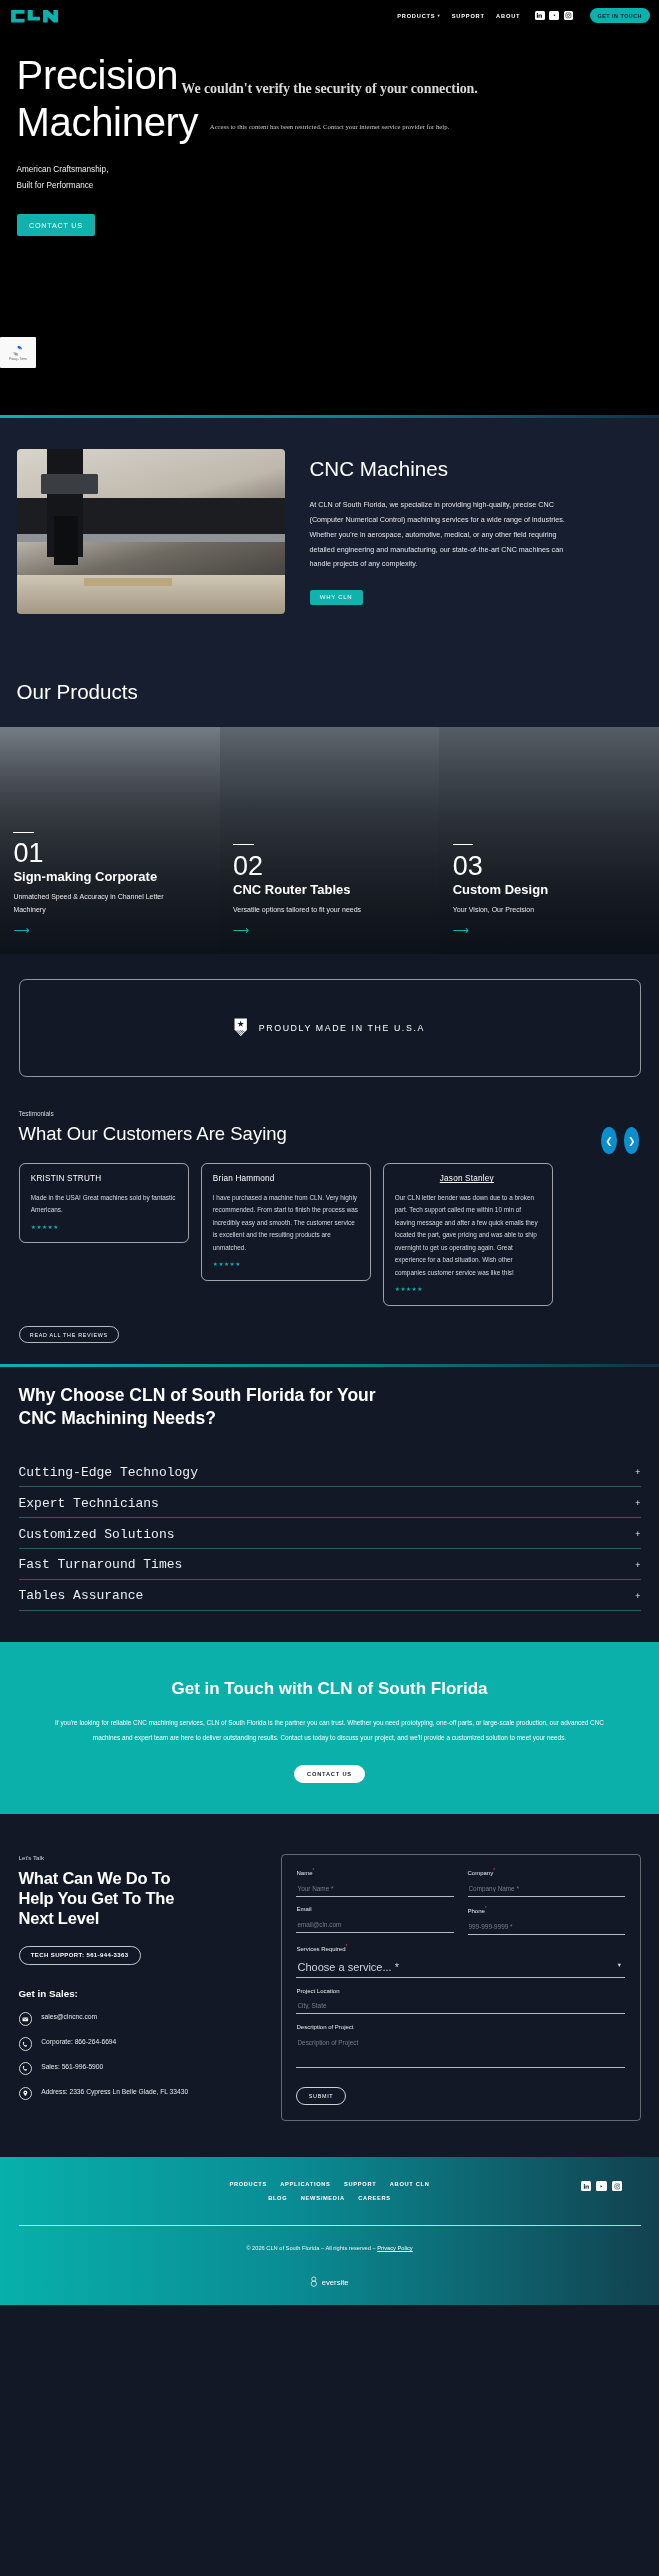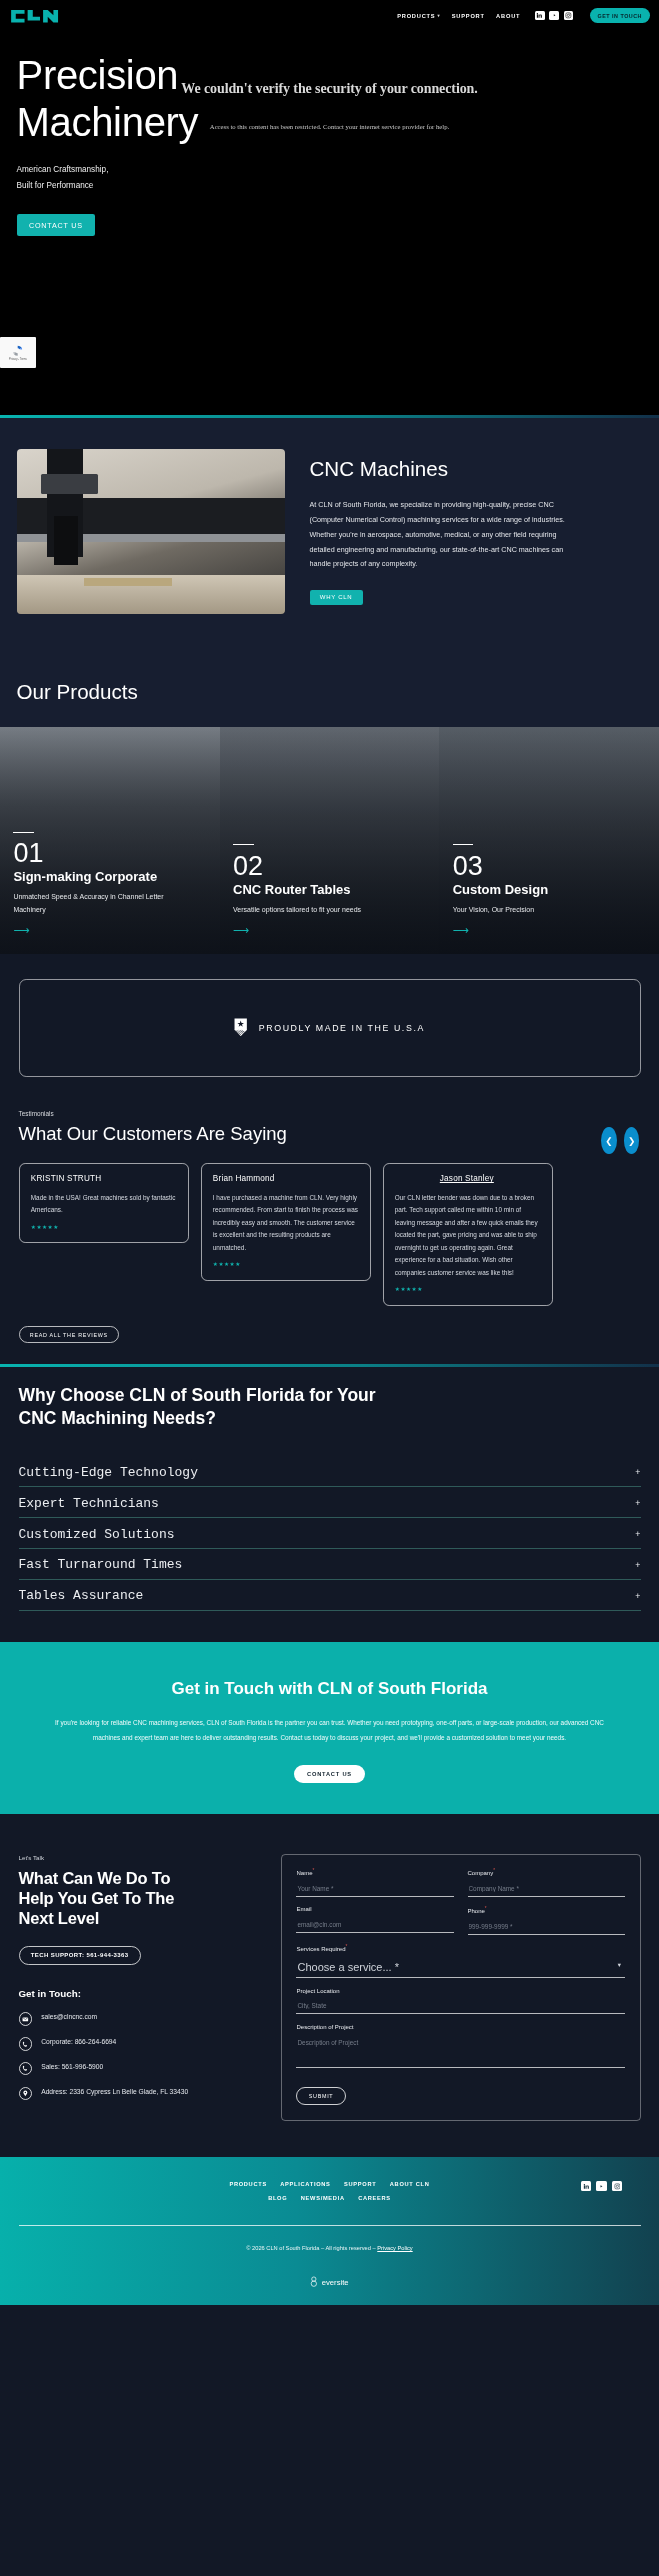--- a/index.html
+++ b/index.html
@@ -449,21 +449,21 @@
 
 <section class="contact">
   <div class="c-left">
     <div class="eyebrow2">Let's Talk</div>
     <h2>
       <span>What Can We Do To</span><br>
       <span>Help You Get To The</span><br>
       <span>Next Level</span>
     </h2>
     <button class="btn-tech">TECH SUPPORT: 561-944-3363</button>
-    <div class="git-title">Get in Touch:</div>
+    <div class="git-title">Get in Sales:</div>
     <div class="cinfo">
       <div class="crow">
         <span class="cicon">
           <svg width="6.7" height="6.7" viewBox="0 0 24 24">
               <rect x="2" y="5" width="20" height="14" rx="2" fill="#fff"></rect>
               <path d="M3 6l9 7 9-7" stroke="#121826" stroke-width="2" fill="none"></path>
             </svg>
         </span>
         <span class="ctext">sales@clncnc.com</span>
       </div>

